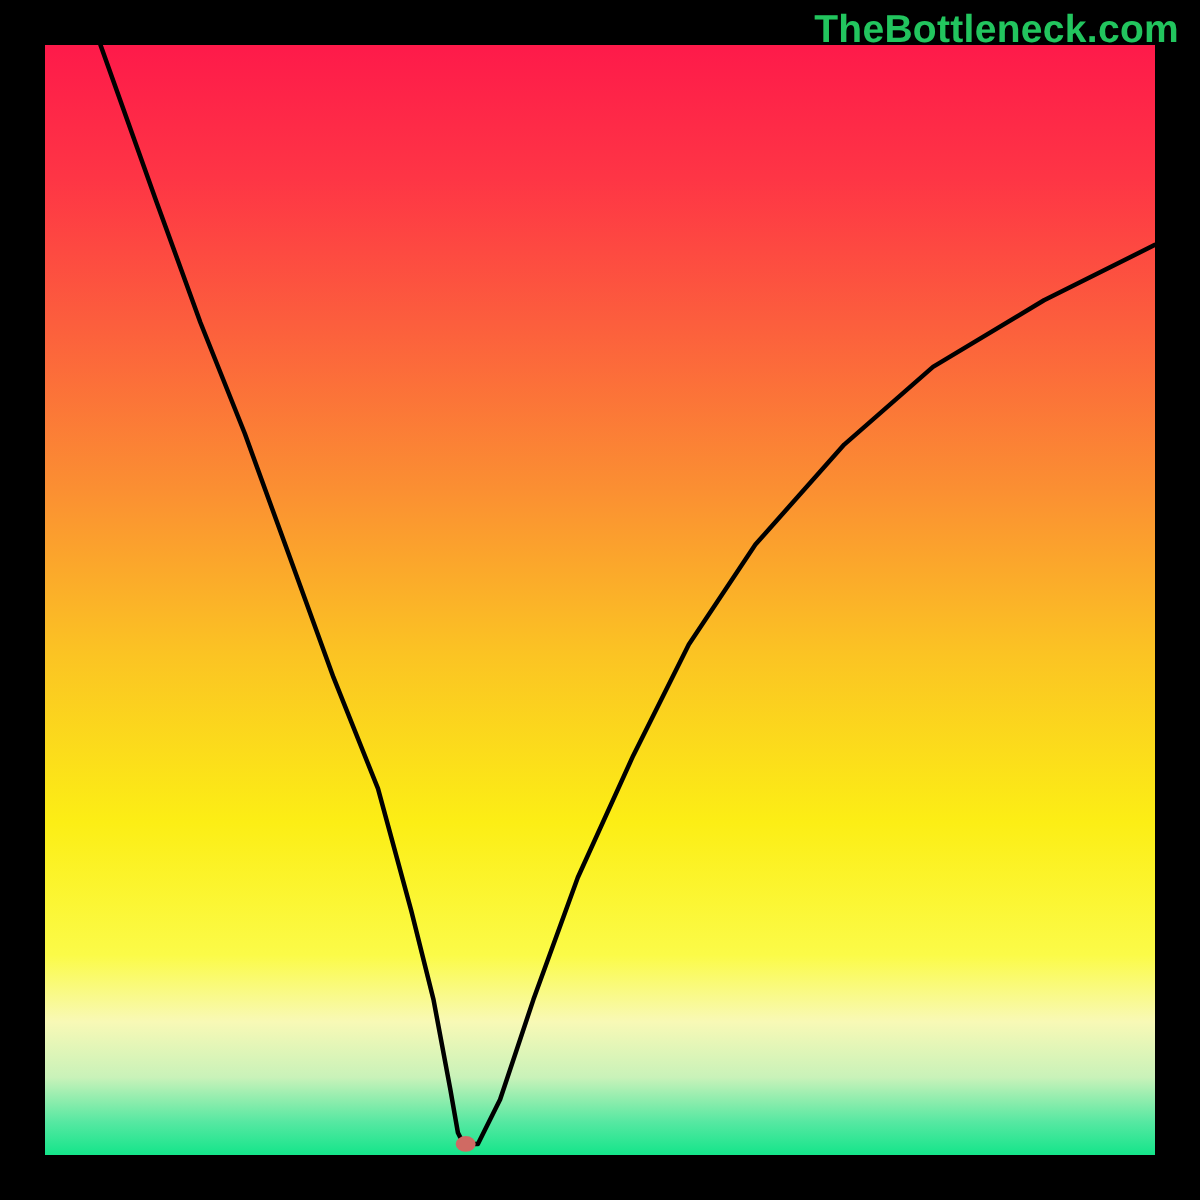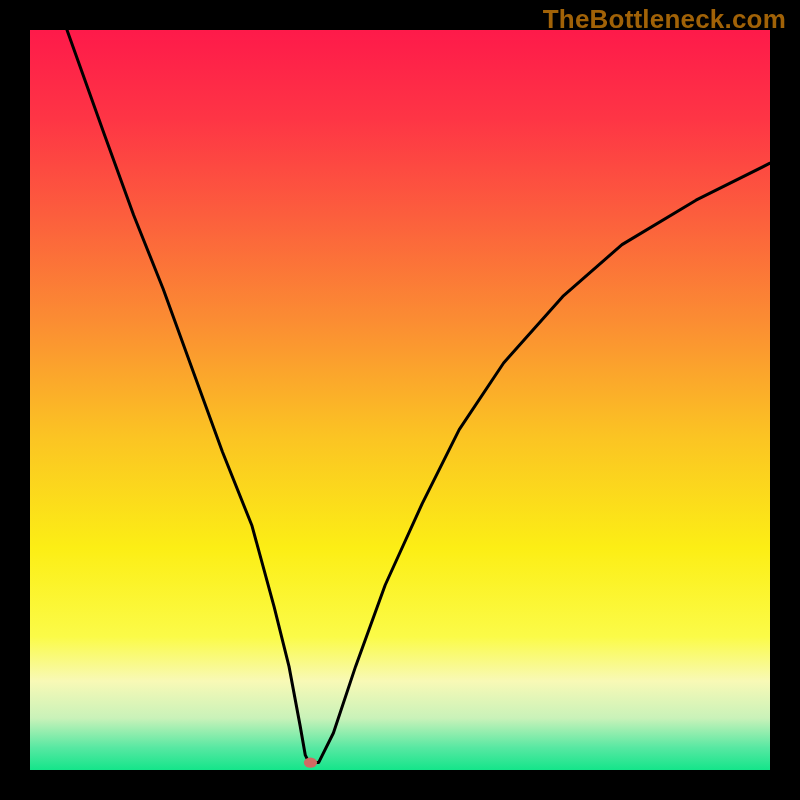--- a/index.html
+++ b/index.html
@@ -13,21 +13,21 @@
   }
   .wrap {
     position: relative;
     width: 800px;
     height: 800px;
   }
   .watermark {
     position: absolute;
     top: 4px;
     right: 14px;
-    color: #a16207;
+    color: #22c55e;
     font-size: 26px;
     font-weight: 600;
     letter-spacing: 0.2px;
     z-index: 5;
   }
   svg {
     display: block;
   }
 </style>
 </head>

